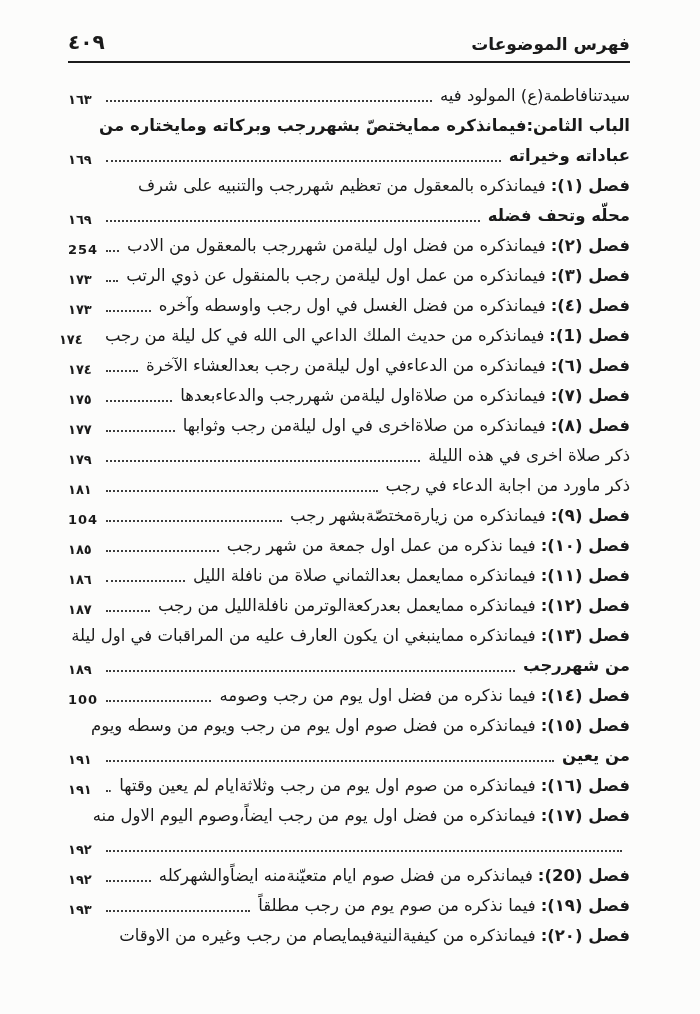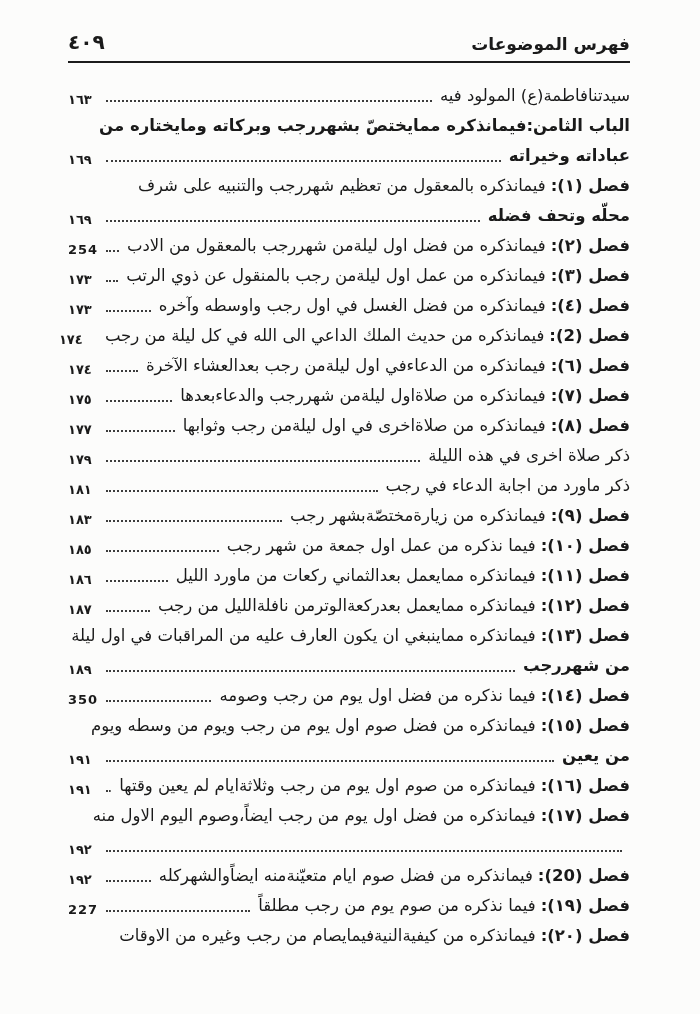--- a/index.html
+++ b/index.html
@@ -127,21 +127,21 @@
       <span class="leader"></span>
       <span class="num">١٧٣</span>
     </div>
       <div class="toc-row">
       <span class="pre">فصل (٤):</span>
       <span class="txt">فيمانذكره من فضل الغسل في اول رجب واوسطه وآخره</span>
       <span class="leader"></span>
       <span class="num">١٧٣</span>
     </div>
       <div class="toc-row">
-      <span class="pre">فصل (2):</span>
+      <span class="pre">فصل (1):</span>
       <span class="txt">فيمانذكره من حديث الملك الداعي الى الله في كل ليلة من رجب</span>
       <span class="leader"></span>
       <span class="num">١٧٤</span>
     </div>
       <div class="toc-row">
       <span class="pre">فصل (٦):</span>
       <span class="txt">فيمانذكره من الدعاءفي اول ليلةمن رجب بعدالعشاء الآخرة</span>
       <span class="leader"></span>
       <span class="num">١٧٤</span>
     </div>
@@ -166,31 +166,31 @@
       <div class="toc-row">
 
       <span class="txt">ذكر ماورد من اجابة الدعاء في رجب</span>
       <span class="leader"></span>
       <span class="num">١٨١</span>
     </div>
       <div class="toc-row">
       <span class="pre">فصل (٩):</span>
       <span class="txt">فيمانذكره من زيارةمختصّةبشهر رجب</span>
       <span class="leader"></span>
-      <span class="num">١٨٣</span>
+      <span class="num">104</span>
     </div>
       <div class="toc-row">
       <span class="pre">فصل (١٠):</span>
       <span class="txt">فيما نذكره من عمل اول جمعة من شهر رجب</span>
       <span class="leader"></span>
       <span class="num">١٨٥</span>
     </div>
       <div class="toc-row">
       <span class="pre">فصل (١١):</span>
-      <span class="txt">فيمانذكره ممايعمل بعدالثماني ركعات من ماورد الليل</span>
+      <span class="txt">فيمانذكره ممايعمل بعدالثماني صلاة من نافلة الليل</span>
       <span class="leader"></span>
       <span class="num">١٨٦</span>
     </div>
       <div class="toc-row">
       <span class="pre">فصل (١٢):</span>
       <span class="txt">فيمانذكره ممايعمل بعدركعةالوترمن نافلةالليل من رجب</span>
       <span class="leader"></span>
       <span class="num">١٨٧</span>
     </div>
       <div class="toc-row nonum">
@@ -201,21 +201,21 @@
       <div class="toc-row bold">
 
       <span class="txt">من شهررجب</span>
       <span class="leader"></span>
       <span class="num">١٨٩</span>
     </div>
       <div class="toc-row">
       <span class="pre">فصل (١٤):</span>
       <span class="txt">فيما نذكره من فضل اول يوم من رجب وصومه</span>
       <span class="leader"></span>
-      <span class="num">350</span>
+      <span class="num">100</span>
     </div>
       <div class="toc-row nonum">
       <span class="pre">فصل (١٥):</span>
       <span class="txt">فيمانذكره من فضل صوم اول يوم من رجب ويوم من وسطه ويوم</span>
 
     </div>
       <div class="toc-row bold">
 
       <span class="txt">من يعين</span>
       <span class="leader"></span>
@@ -240,21 +240,21 @@
       <div class="toc-row">
       <span class="pre">فصل (20):</span>
       <span class="txt">فيمانذكره من فضل صوم ايام متعيّنةمنه ايضاًوالشهركله</span>
       <span class="leader"></span>
       <span class="num">١٩٢</span>
     </div>
       <div class="toc-row">
       <span class="pre">فصل (١٩):</span>
       <span class="txt">فيما نذكره من صوم يوم من رجب مطلقاً</span>
       <span class="leader"></span>
-      <span class="num">227</span>
+      <span class="num">١٩٣</span>
     </div>
       <div class="toc-row nonum">
       <span class="pre">فصل (٢٠):</span>
       <span class="txt">فيمانذكره من كيفيةالنيةفيمايصام من رجب وغيره من الاوقات</span>
 
     </div>
     </div>
 
 </div>
 

